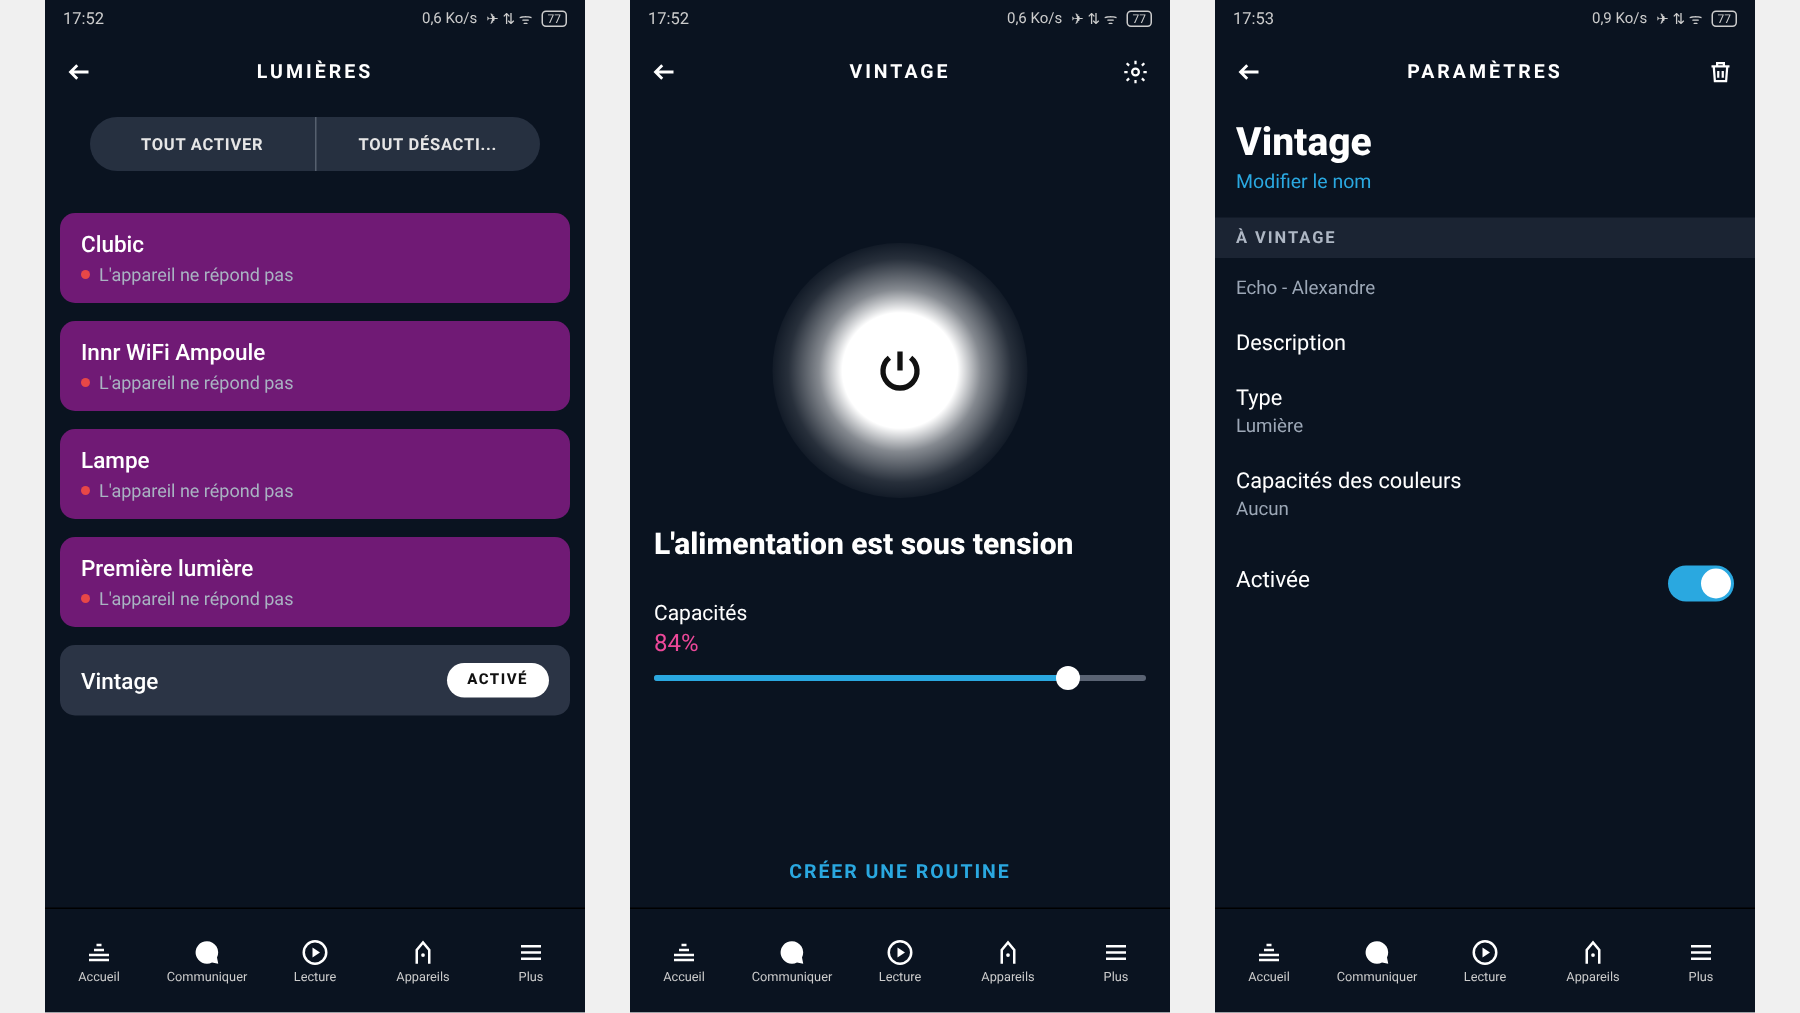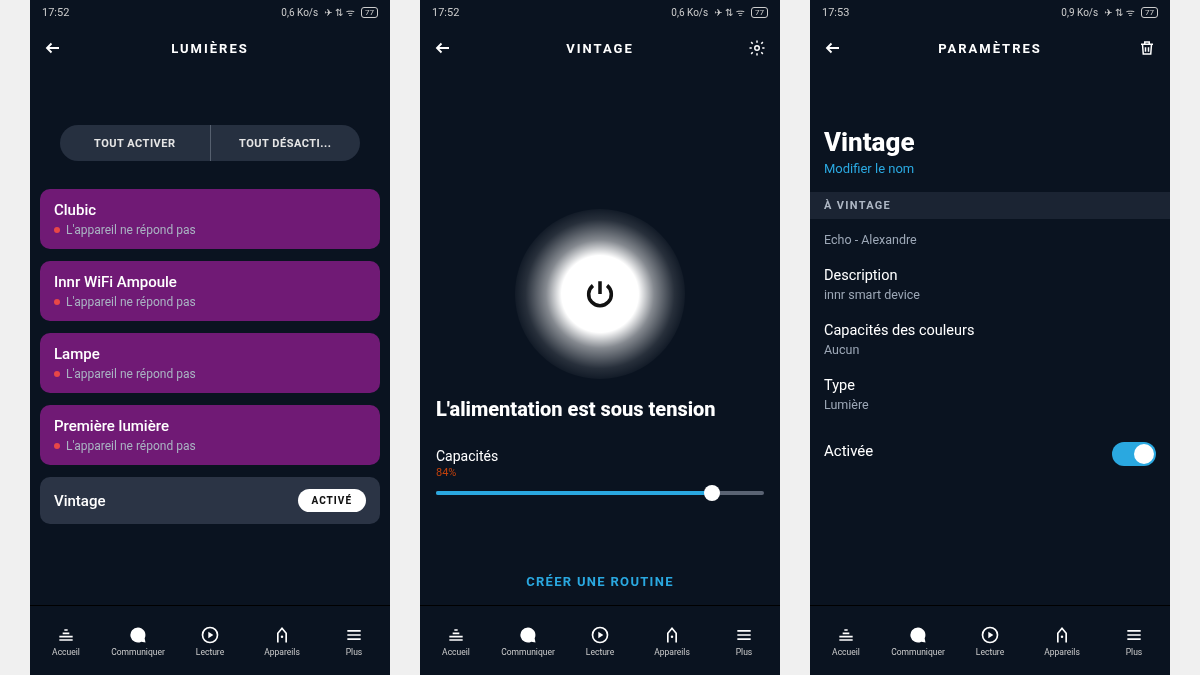--- a/index.html
+++ b/index.html
@@ -48,21 +48,21 @@
   .header .settings-ic {
     position: absolute; right: 14px; top: 50%; transform: translateY(-50%);
     width: 18px; height: 18px;
   }
   .header .title {
     font-size: 13px;
     font-weight: 700;
     letter-spacing: 2px;
     text-align: center;
   }
-  .content { flex: 1; overflow: hidden; padding: 0 10px; margin-top: 47px; }
+  .content { flex: 1; overflow: hidden; padding: 0 10px; }
   .seg {
     display: flex;
     background: #263040;
     border-radius: 26px;
     margin: 6px 20px 28px;
     height: 36px;
     overflow: hidden;
     font-size: 11px;
     font-weight: 700;
     color: #e6e6e6;
@@ -126,21 +126,21 @@
     background: radial-gradient(circle, #fff 0%, #fff 32%, rgba(255,255,255,.5) 45%, rgba(255,255,255,.12) 62%, transparent 74%);
     display: flex; align-items: center; justify-content: center;
   }
   .glow svg { width: 34px; height: 34px; stroke: #111; fill: none; stroke-width: 2.5; }
   .power-label {
     font-size: 20px; font-weight: 800; line-height: 1.25;
     align-self: flex-start; margin: 18px 6px 0;
   }
   .slider-block { margin: 26px 6px 0; align-self: stretch; }
   .slider-block .lb { font-size: 14px; }
-  .slider-block .pct { font-size: 11px; color: #c2410c; margin-top: 2px; }
+  .slider-block .pct { font-size: 16px; color: #ec4899; margin-top: 2px; }
   .slider-track {
     height: 4px; background: #5a6373; border-radius: 3px;
     margin-top: 12px; position: relative;
   }
   .slider-fill {
     height: 100%; background: #2aa8e0; border-radius: 3px; width: 84%;
     position: relative;
   }
   .slider-thumb {
     position: absolute; right: -8px; top: 50%;
@@ -377,30 +377,29 @@
     <div class="s3-head">
       <div class="big">Vintage</div>
       <div class="link">Modifier le nom</div>
     </div>
     <div class="section-hd">À VINTAGE</div>
     <div class="row3">
       <div class="vl">Echo  - Alexandre</div>
     </div>
     <div class="row3">
       <div class="lb">Description</div>
-      <div class="vl">innr smart device</div>
+    </div>
+    <div class="row3">
+      <div class="lb">Type</div>
+      <div class="vl">Lumière</div>
     </div>
     <div class="row3">
       <div class="lb">Capacités des couleurs</div>
       <div class="vl">Aucun</div>
     </div>
-    <div class="row3">
-      <div class="lb">Type</div>
-      <div class="vl">Lumière</div>
-    </div>
     <div class="toggle-row">
       <div style="font-size:15px">Activée</div>
       <div class="toggle"></div>
     </div>
   </div>
   <div class="bottom-nav">
     <div class="item">
         <svg viewBox="0 0 24 24">
           <path d="M4 14h16M4 18h16M8 10h8M10 6h4" stroke="#fff" stroke-width="2"></path>
         </svg>

